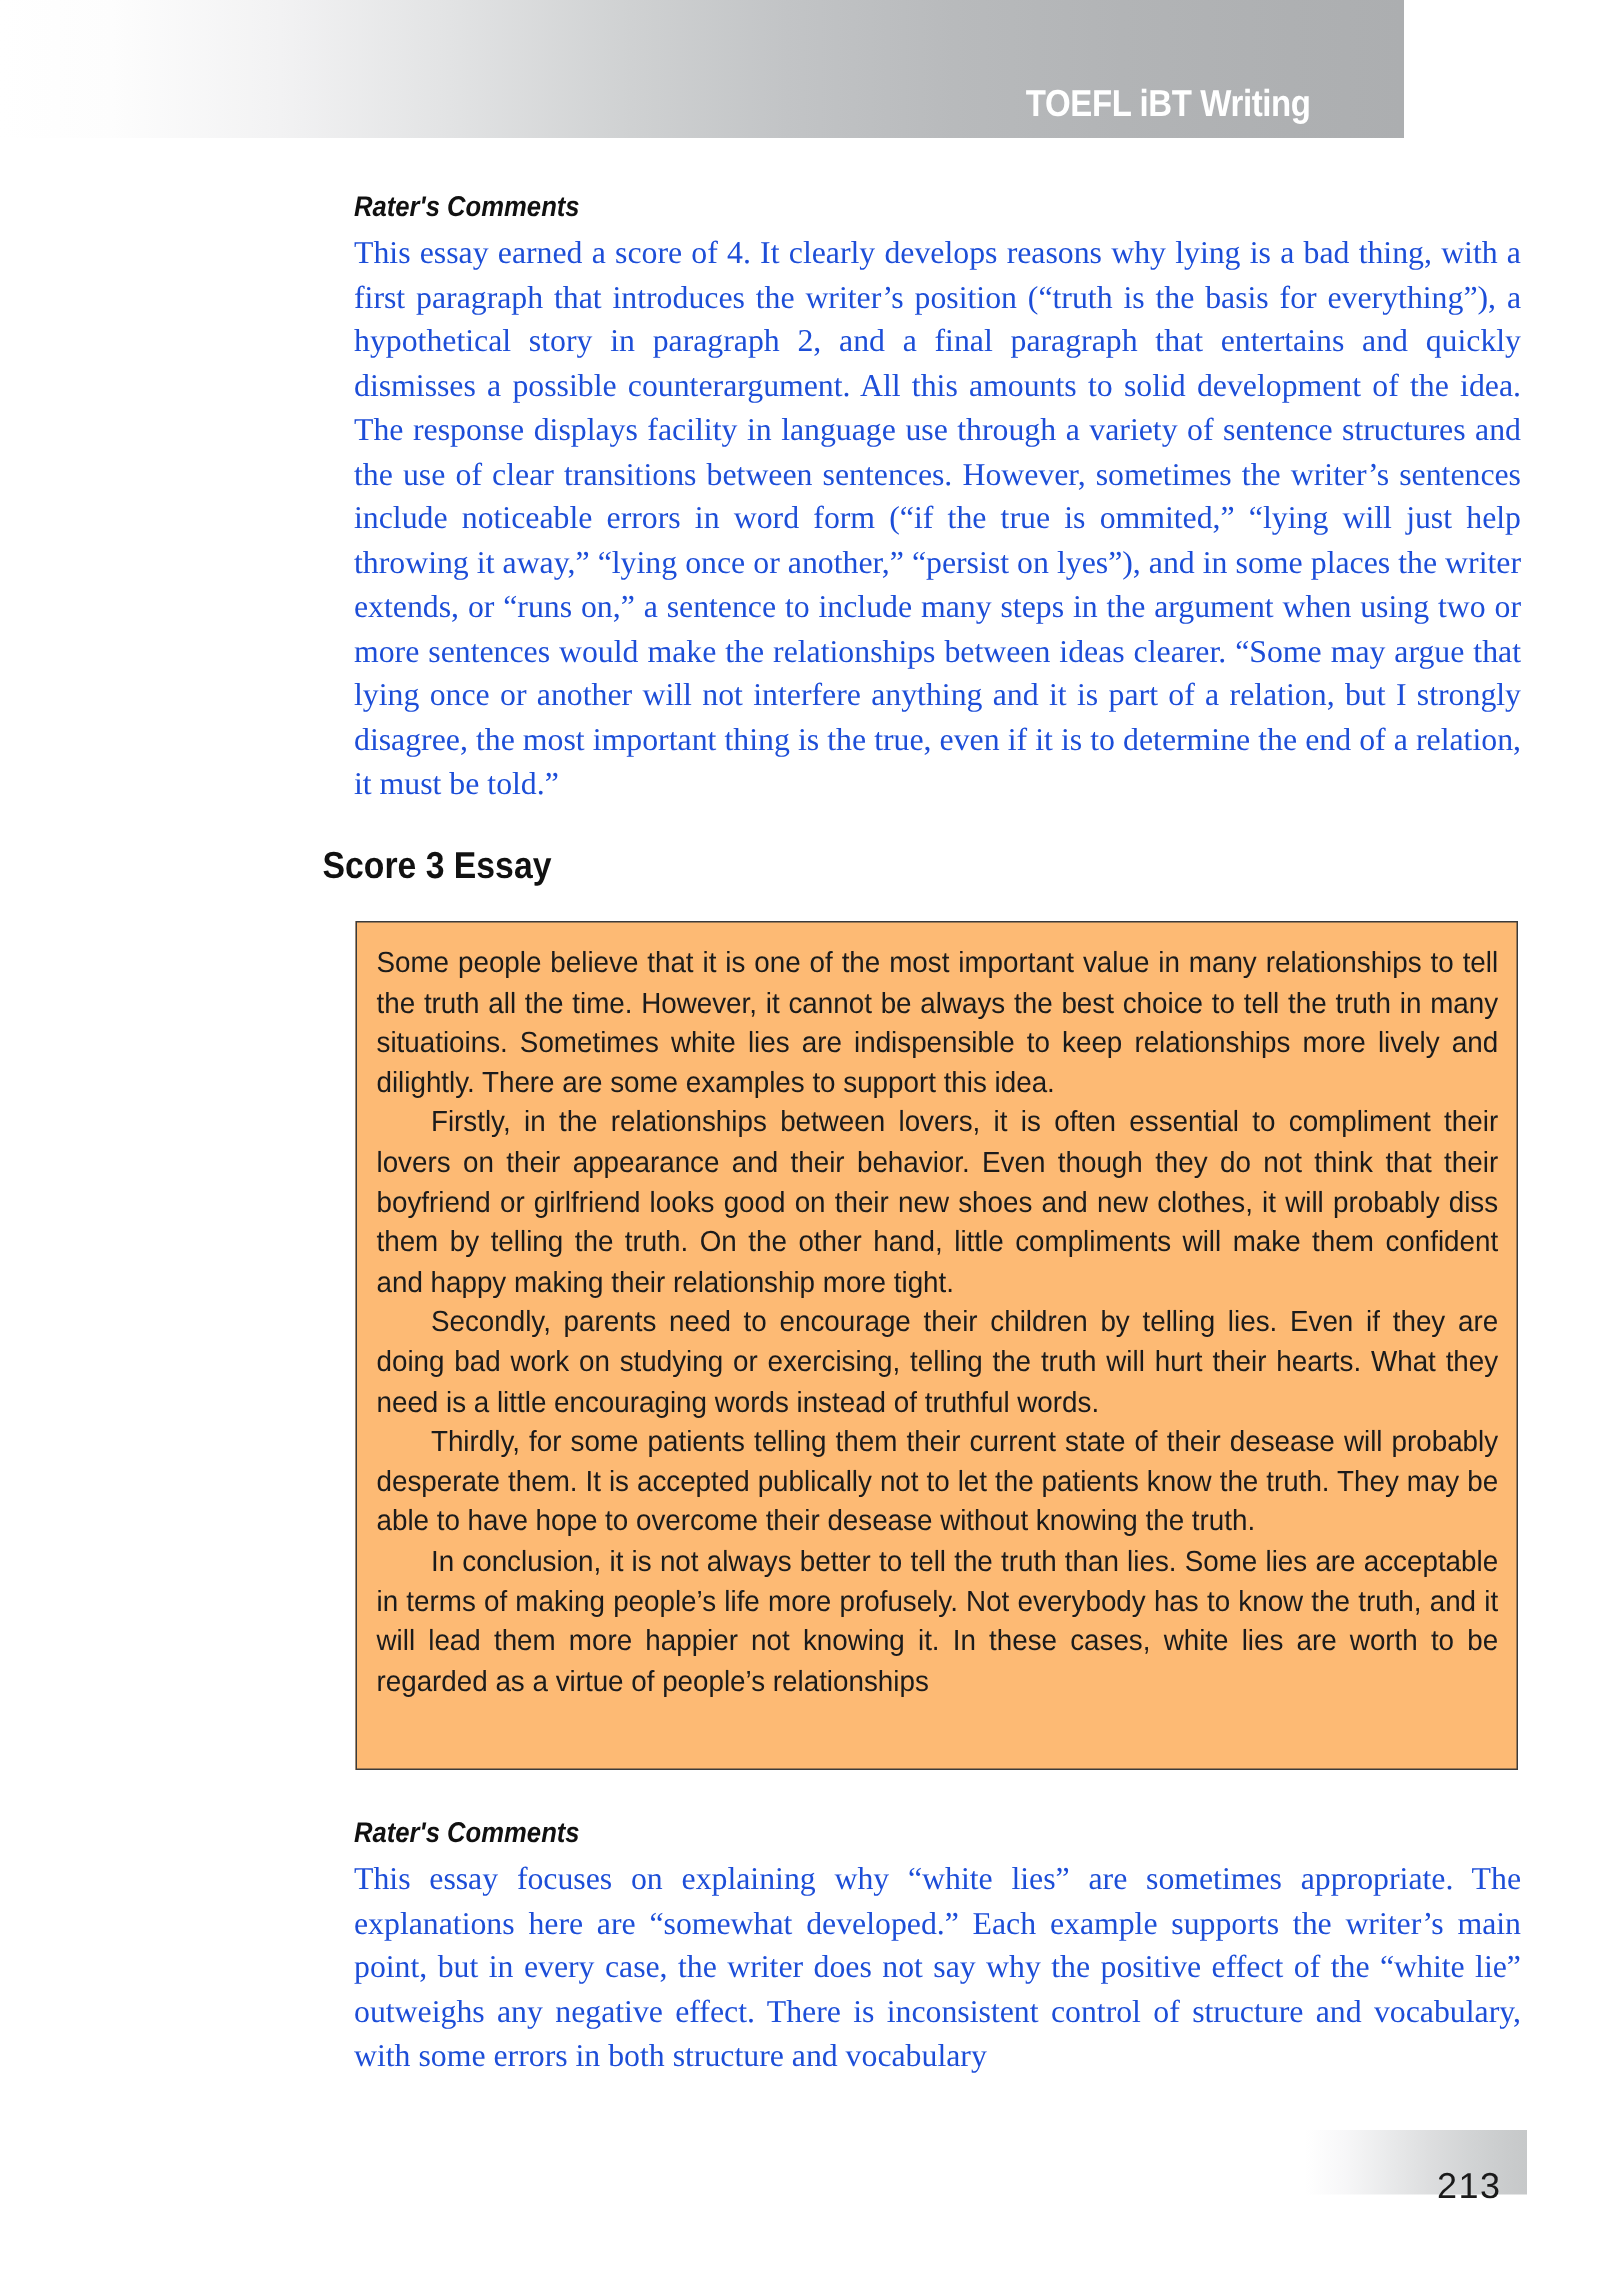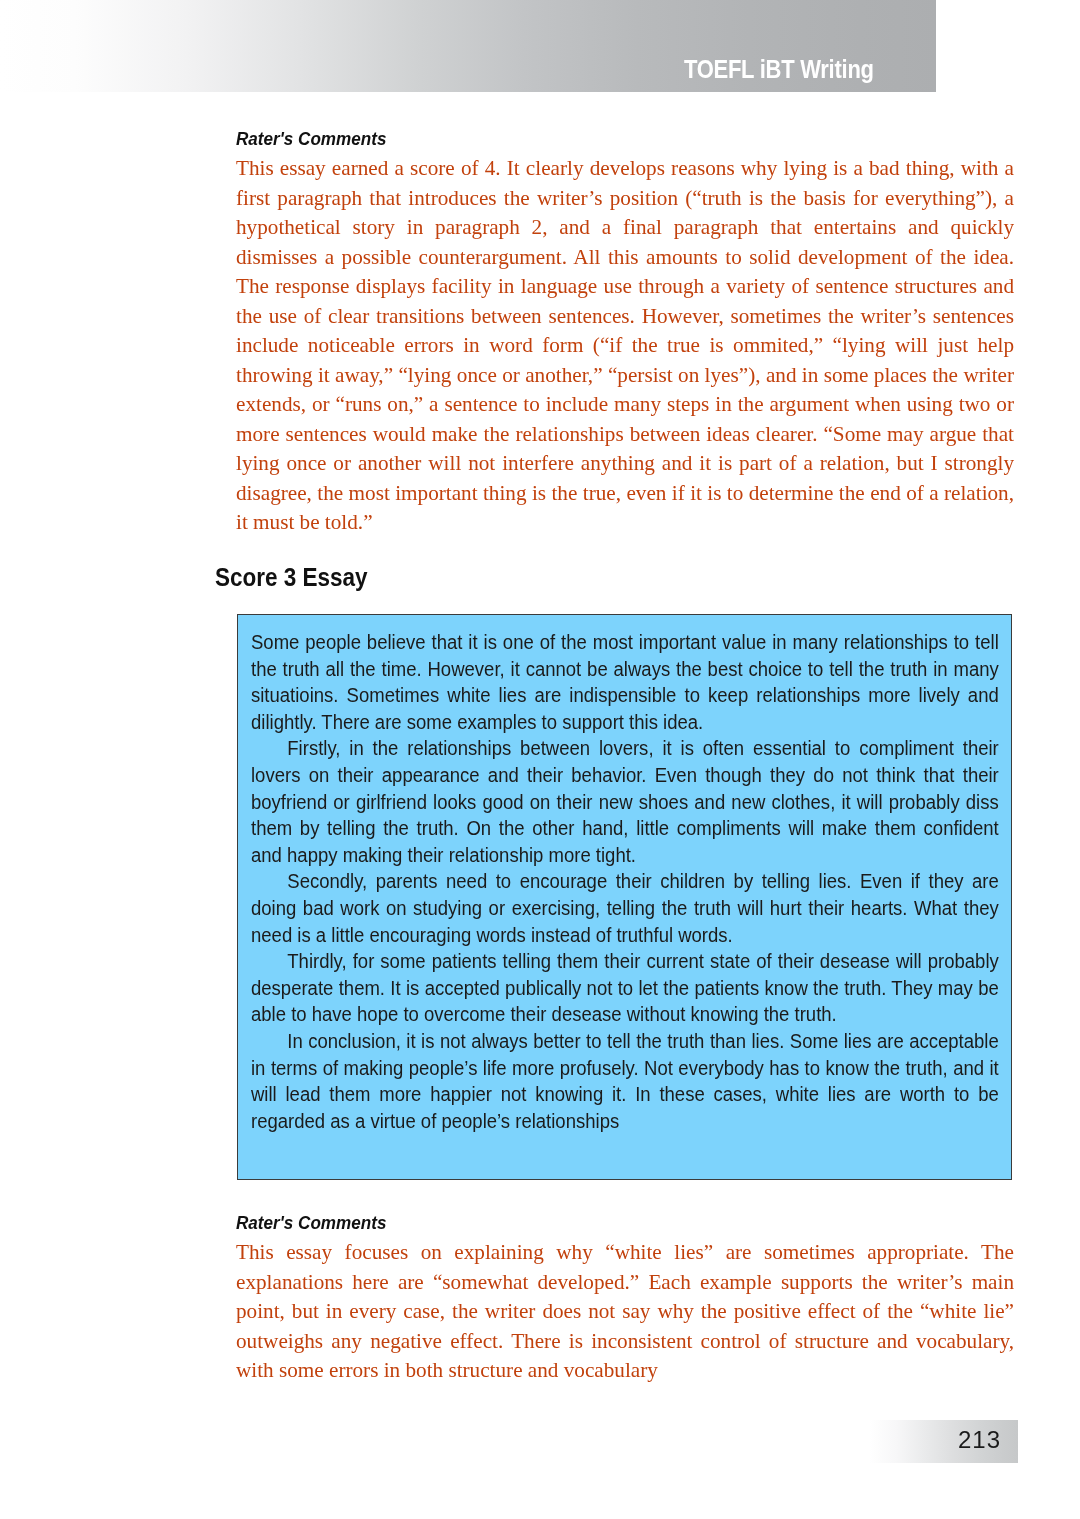--- a/index.html
+++ b/index.html
@@ -62,21 +62,21 @@
     transform-origin: left center;
     white-space: nowrap;
   }
   .serif-para {
     position: absolute;
     left: 236px;
     width: 778px;
     font-family: "Liberation Serif", serif;
     font-size: 21.2px;
     line-height: 29.5px;
-    color: #c2410c;
+    color: #1d4ed8;
     text-align: justify;
     text-justify: inter-word;
     hyphens: manual;
   }
 
   
   .section-head {
     position: absolute;
     left: 215px;
     font-family: "Liberation Sans", sans-serif;
@@ -90,21 +90,21 @@
 
   
   .essay-box {
     position: absolute;
     left: 237px;
     top: 614px;
     width: 775px;
     height: 566px;
     border: 1.5px solid #3b3b3b;
     box-sizing: border-box;
-    background: #7dd3fc;
+    background: #fdba74;
   }
   .essay-inner {
     position: absolute;
     left: 13px;
     top: 14px;
     width: 748px;
   }
   .essay-para {
     font-family: "Liberation Sans", sans-serif;
     font-size: 19.4px;
@@ -132,21 +132,21 @@
         #f7f7f8 18%,
         #e9eaeb 38%,
         #dddedf 56%,
         #d2d4d5 74%,
         #cacccd 90%,
         #c6c8c9 100%);
   }
   .page-num {
     position: absolute;
     right: 17px;
-    top: 6px;
+    top: 24px;
     font-family: "Liberation Sans", sans-serif;
     font-size: 24px;
     color: #1a1a1a;
     letter-spacing: 1px;
   }
 </style>
 </head>
 <body>
 
 <div class="header-band">

